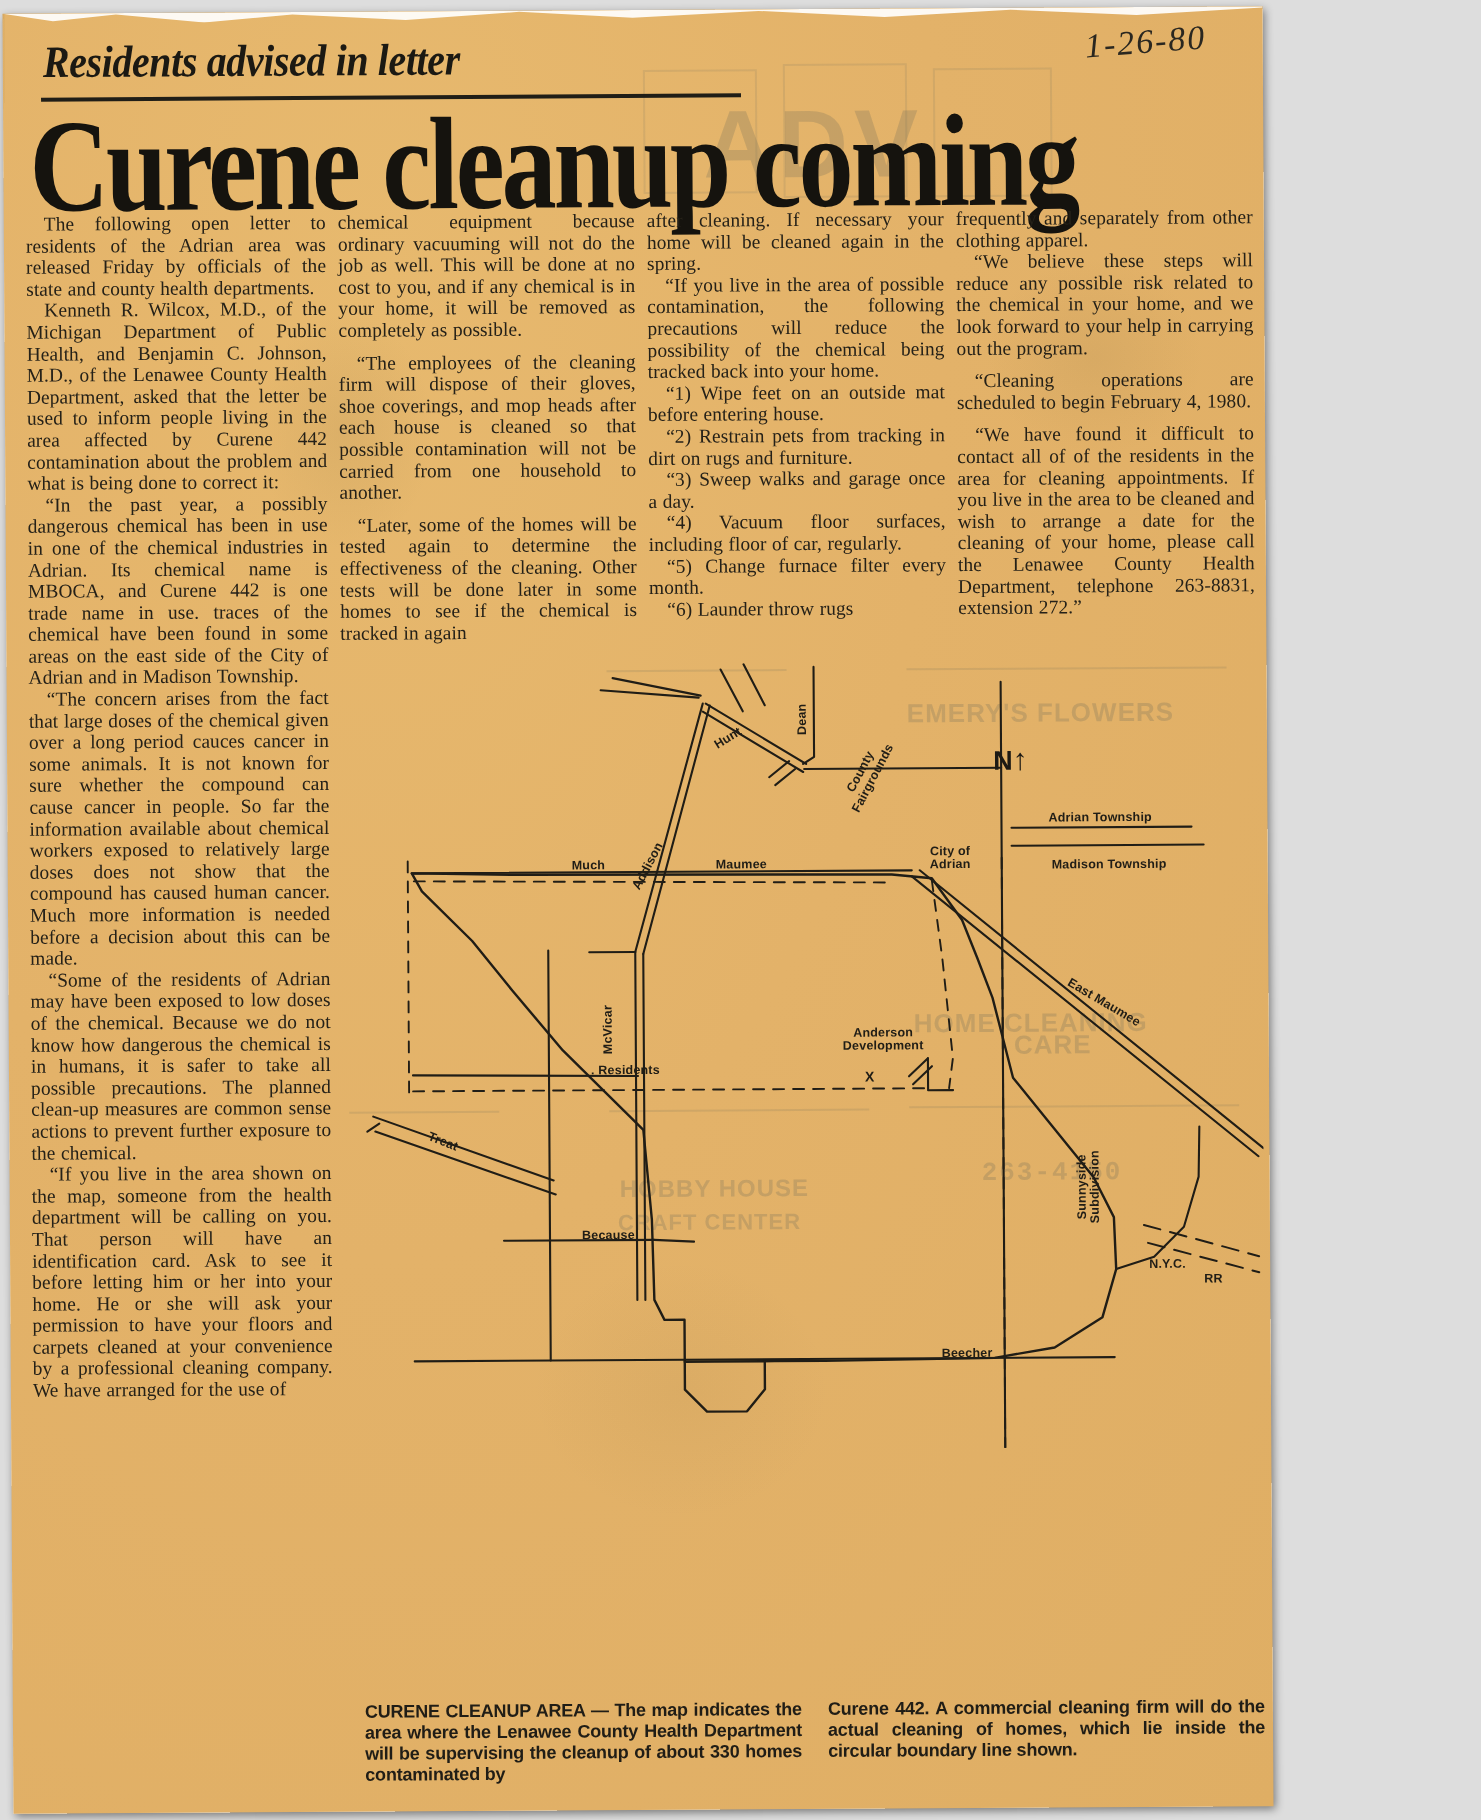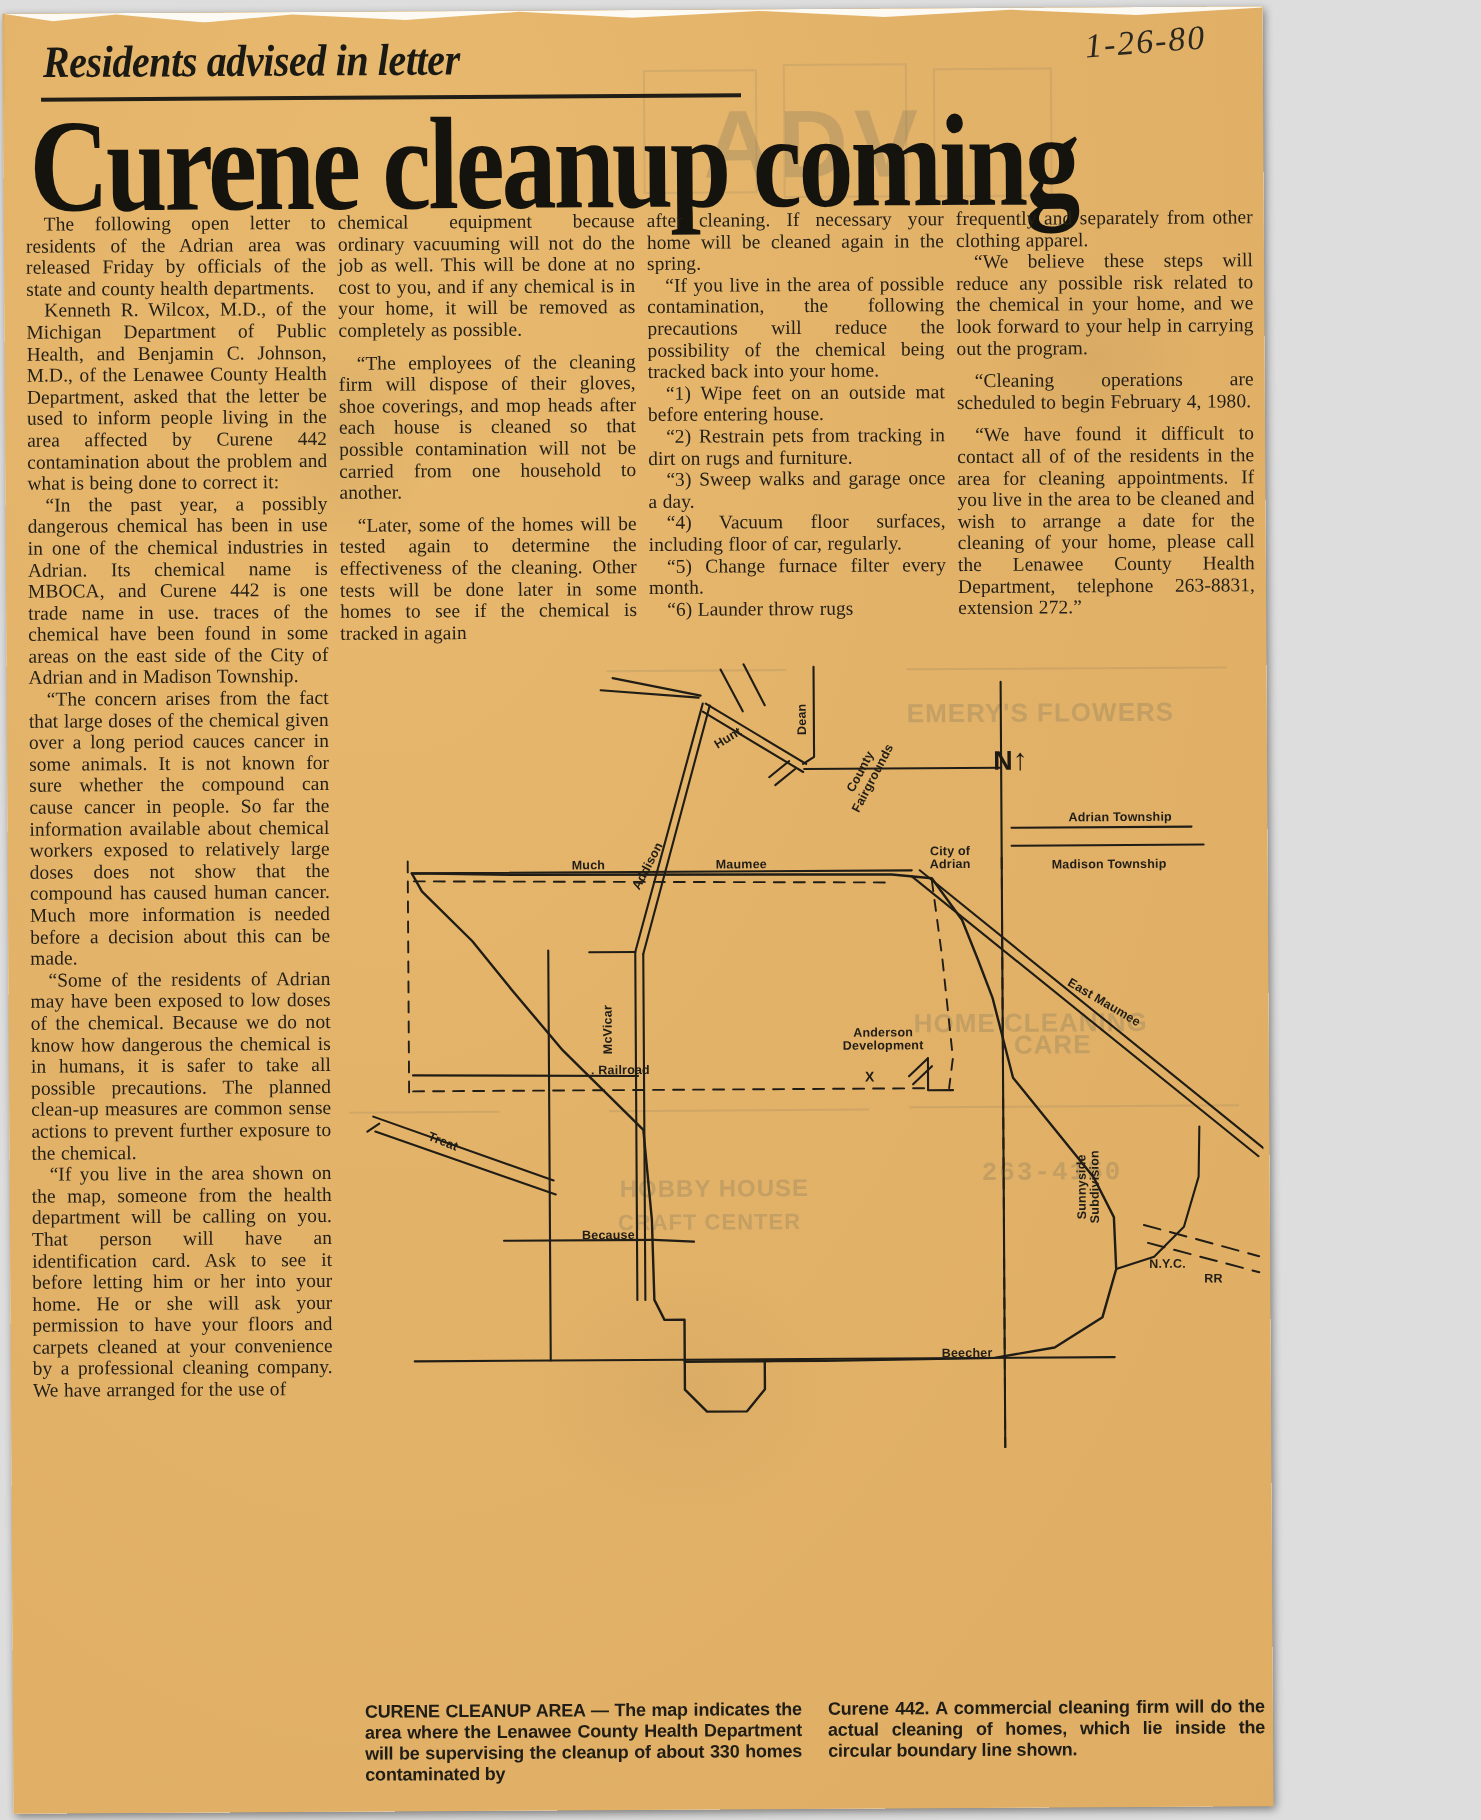--- a/index.html
+++ b/index.html
@@ -334,28 +334,28 @@
           <path stroke-width="2.4" d="M330 702 L330 730 L352 752 L392 752 L410 730 L410 702"></path>
 
         </g>
       </svg>
 
       <div class="mlabel rot30" style="left:368px;top:78px;">Hunt</div>
       <div class="mlabel rot90" style="left:458px;top:62px;">Dean</div>
       <div class="mlabel rot60" style="left:290px;top:218px;">Addison</div>
       <div class="mlabel rot60 c2" style="left:510px;top:128px;line-height:14px;">County<br>Fairgrounds</div>
 
-      <div class="mlabel" style="left:697px;top:153px;margin-left:20px;">Adrian Township</div>
+      <div class="mlabel" style="left:697px;top:153px;">Adrian Township</div>
       <div class="mlabel" style="left:700px;top:172px;margin-top:28px;">Madison Township</div>
       <div class="mlabel c2" style="left:578px;top:187px;">City of<br>Adrian</div>
 
       <div class="mlabel" style="left:220px;top:198px;">Much</div>
       <div class="mlabel" style="left:340px;top:198px;padding-left:24px;">Maumee</div>
       <div class="mlabel rot90" style="left:262px;top:380px;">McVicar</div>
-      <div class="mlabel" style="left:238px;top:403px;">. Railroad</div>
+      <div class="mlabel" style="left:238px;top:403px;">. Residents</div>
       <div class="mlabel rotm20" style="left:78px;top:468px;">Treat</div>
       <div class="mlabel" style="left:228px;top:568px;">Because</div>
       <div class="mlabel" style="left:548px;top:688px;padding-left:39px;">Beecher</div>
 
       <div class="mlabel c2" style="left:490px;top:368px;">Anderson<br>Development</div>
       <div class="mlabel" style="left:512px;top:410px;font-size:14px;">X</div>
 
       <div class="mlabel rotm30" style="left:720px;top:318px;">East Maumee</div>
       <div class="mlabel rot90 c2" style="left:748px;top:540px;">Sunnyside<br>Subdivision</div>
       <div class="mlabel" style="left:795px;top:600px;">N.Y.C.</div>

